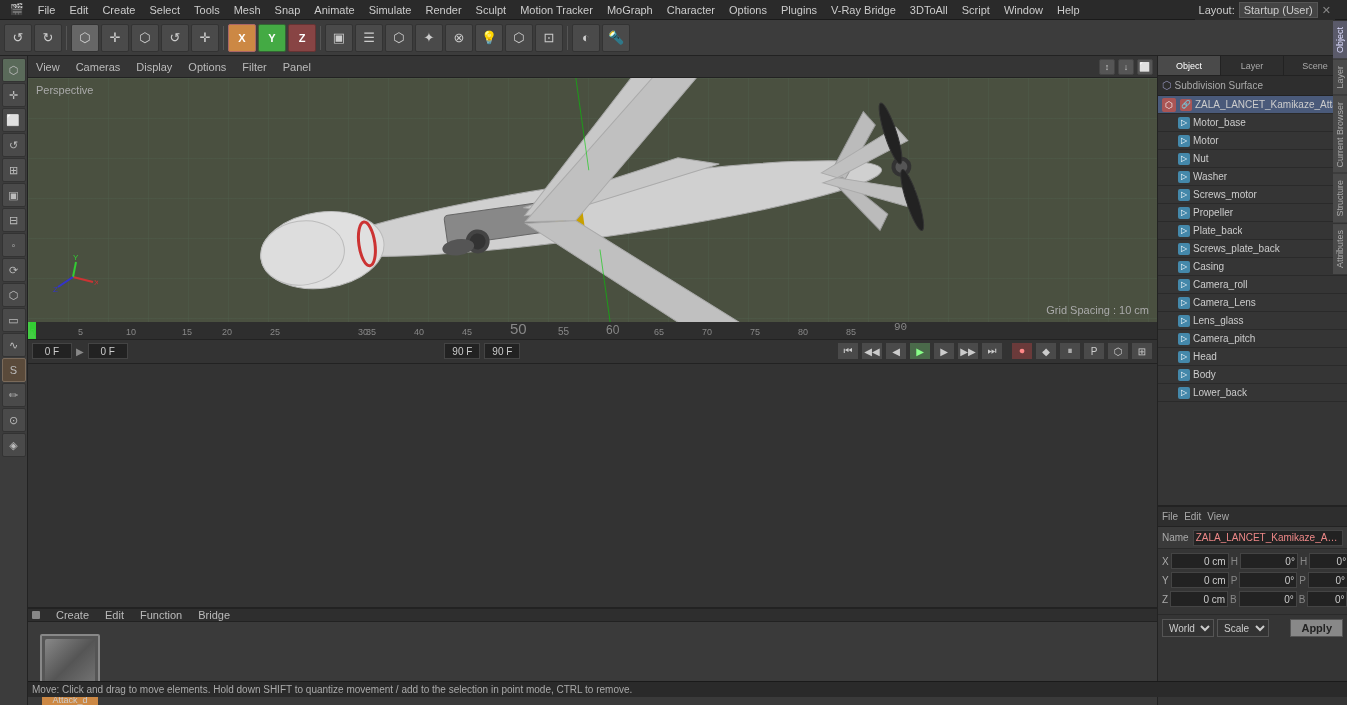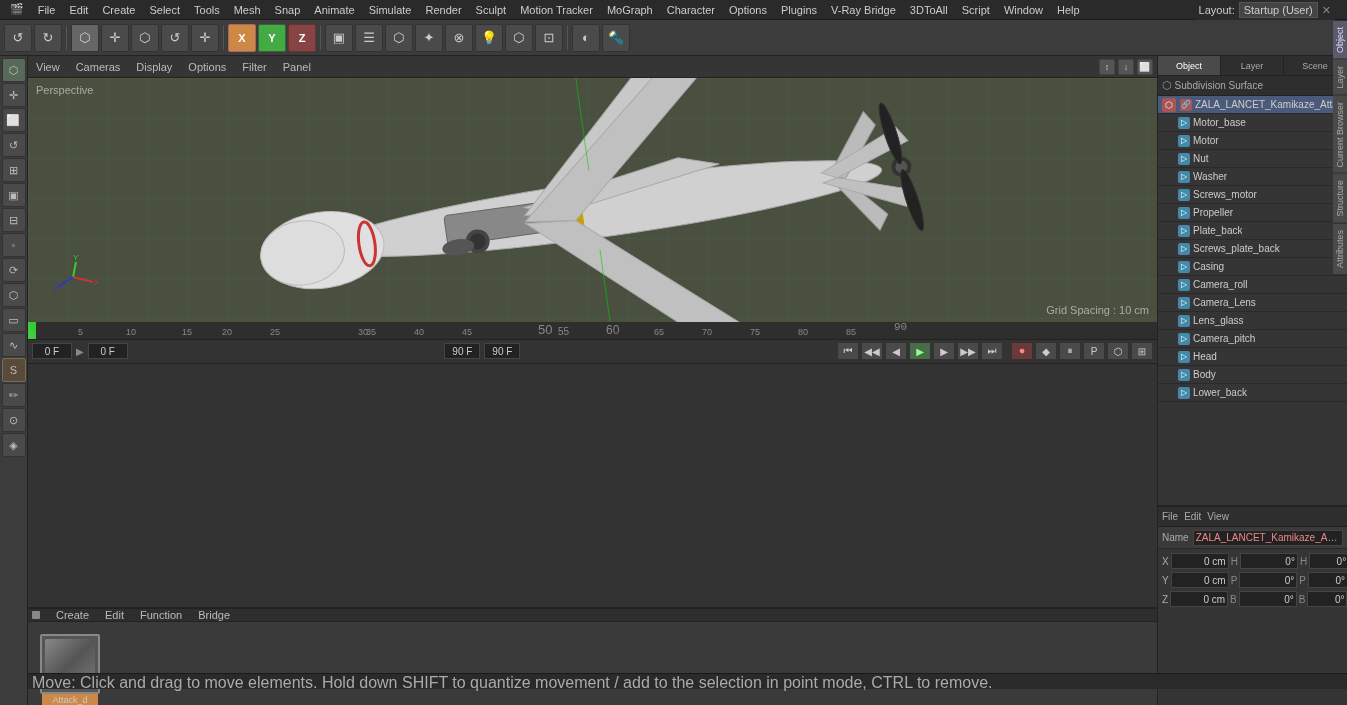--- a/index.html
+++ b/index.html
@@ -291,29 +291,29 @@
       left: 0;
       right: 0;
       text-align: center;
       font-size: 9px;
       color: #ccc;
       background: #c84;
       padding: 1px 2px;
     }
     #status-bar {
       position: absolute;
-      bottom: 16px;
+      bottom: 8px;
       left: 28px;
       right: 0;
       height: 16px;
       background: #2a2a2a;
       display: flex;
-      align-items: flex-start;
+      align-items: center;
       padding: 0 4px;
-      font-size: 16px;
+      font-size: 10px;
       color: #aaa;
       border-top: 1px solid #1a1a1a;
       z-index: 50;
     }
 
     
     #right-panel {
       width: 190px;
       background: #3a3a3a;
       border-left: 1px solid #222;
@@ -711,21 +711,21 @@
       <span style="position:absolute; left:2px; font-size:9px; color:#4c4; bottom:2px;">0</span>
       <span style="position:absolute; left:50px; font-size:9px; color:#888; bottom:2px;">5</span>
       <span style="position:absolute; left:98px; font-size:9px; color:#888; bottom:2px;">10</span>
       <span style="position:absolute; left:146px; font-size:9px; color:#888; bottom:2px;margin-left:8px;">15</span>
       <span style="position:absolute; left:194px; font-size:9px; color:#888; bottom:2px;">20</span>
       <span style="position:absolute; left:242px; font-size:9px; color:#888; bottom:2px;">25</span>
       <span style="position:absolute; left:290px; font-size:9px; color:#888; bottom:2px;margin-left:40px;">30</span>
       <span style="position:absolute; left:338px; font-size:9px; color:#888; bottom:2px;">35</span>
       <span style="position:absolute; left:386px; font-size:9px; color:#888; bottom:2px;">40</span>
       <span style="position:absolute; left:434px; font-size:9px; color:#888; bottom:2px;">45</span>
-      <span style="position:absolute; left:482px; font-size:13px; color:#888; bottom:2px;margin-left:28px;">50</span>
+      <span style="position:absolute; left:482px; font-size:15px; color:#888; bottom:2px;">50</span>
       <span style="position:absolute; left:530px; font-size:10px; color:#888; bottom:2px;">55</span>
       <span style="position:absolute; left:578px; font-size:12px; color:#888; bottom:2px;">60</span>
       <span style="position:absolute; left:626px; font-size:9px; color:#888; bottom:2px;">65</span>
       <span style="position:absolute; left:674px; font-size:9px; color:#888; bottom:2px;">70</span>
       <span style="position:absolute; left:722px; font-size:9px; color:#888; bottom:2px;">75</span>
       <span style="position:absolute; left:770px; font-size:9px; color:#888; bottom:2px;">80</span>
       <span style="position:absolute; left:818px; font-size:9px; color:#888; bottom:2px;">85</span>
       <span style="position:absolute; left:866px; font-size:11px; color:#888; bottom:6px;font-family:Liberation Mono, monospace;">90</span>
     </div>
 
@@ -897,20 +897,30 @@
         </div>
         <div class="coord-row">
           <span class="coord-label">Z</span>
           <input type="text" class="coord-input" value="0 cm" style="">
           <span class="coord-sep">B</span>
           <input type="text" class="coord-input" value="0°" style="">
           <span class="coord-sep">B</span>
           <input type="text" class="coord-input" style="width: 40px;" value="0°">
         </div>
       </div>
+      <div id="mode-row">
+        <select class="mode-select">
+          <option>World</option>
+        </select>
+        <select class="mode-select">
+          <option>Scale</option>
+        </select>
+        <div style="flex:1;"></div>
+        <button class="apply-btn">Apply</button>
+      </div>
     </div>
   </div>
 
 </div>
 
 <div id="status-bar">
   <span>Move: Click and drag to move elements. Hold down SHIFT to quantize movement / add to the selection in point mode, CTRL to remove.</span>
 </div>
 
 <div id="right-tabs-vertical">

